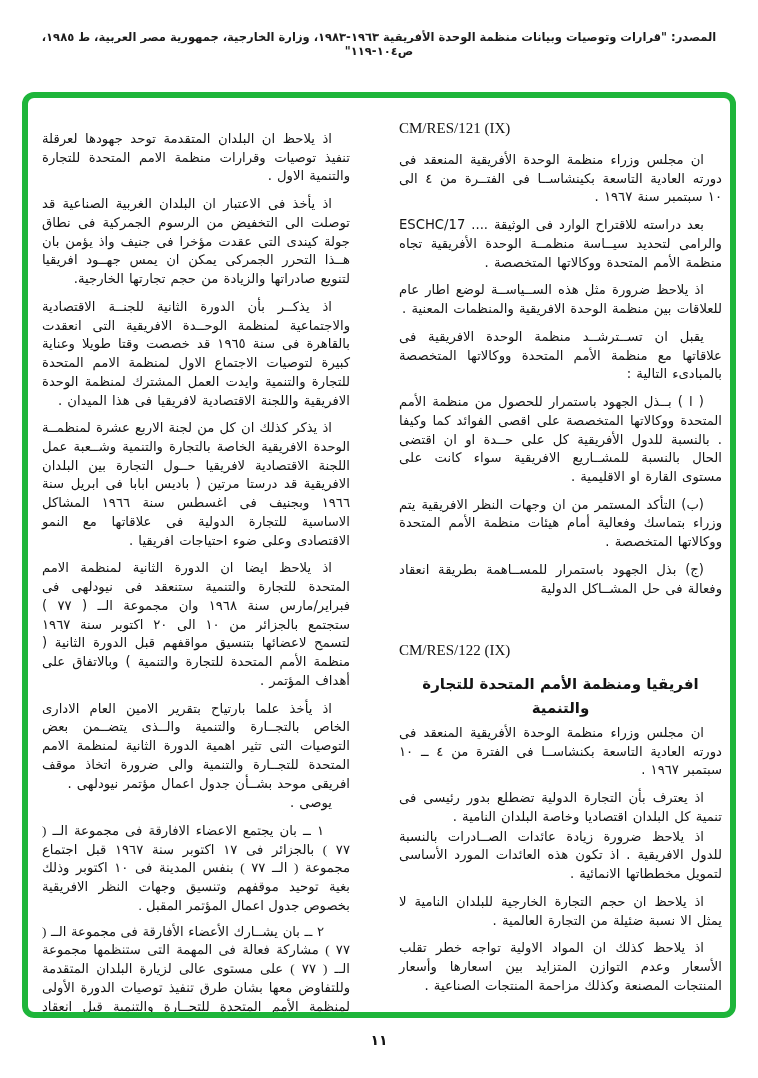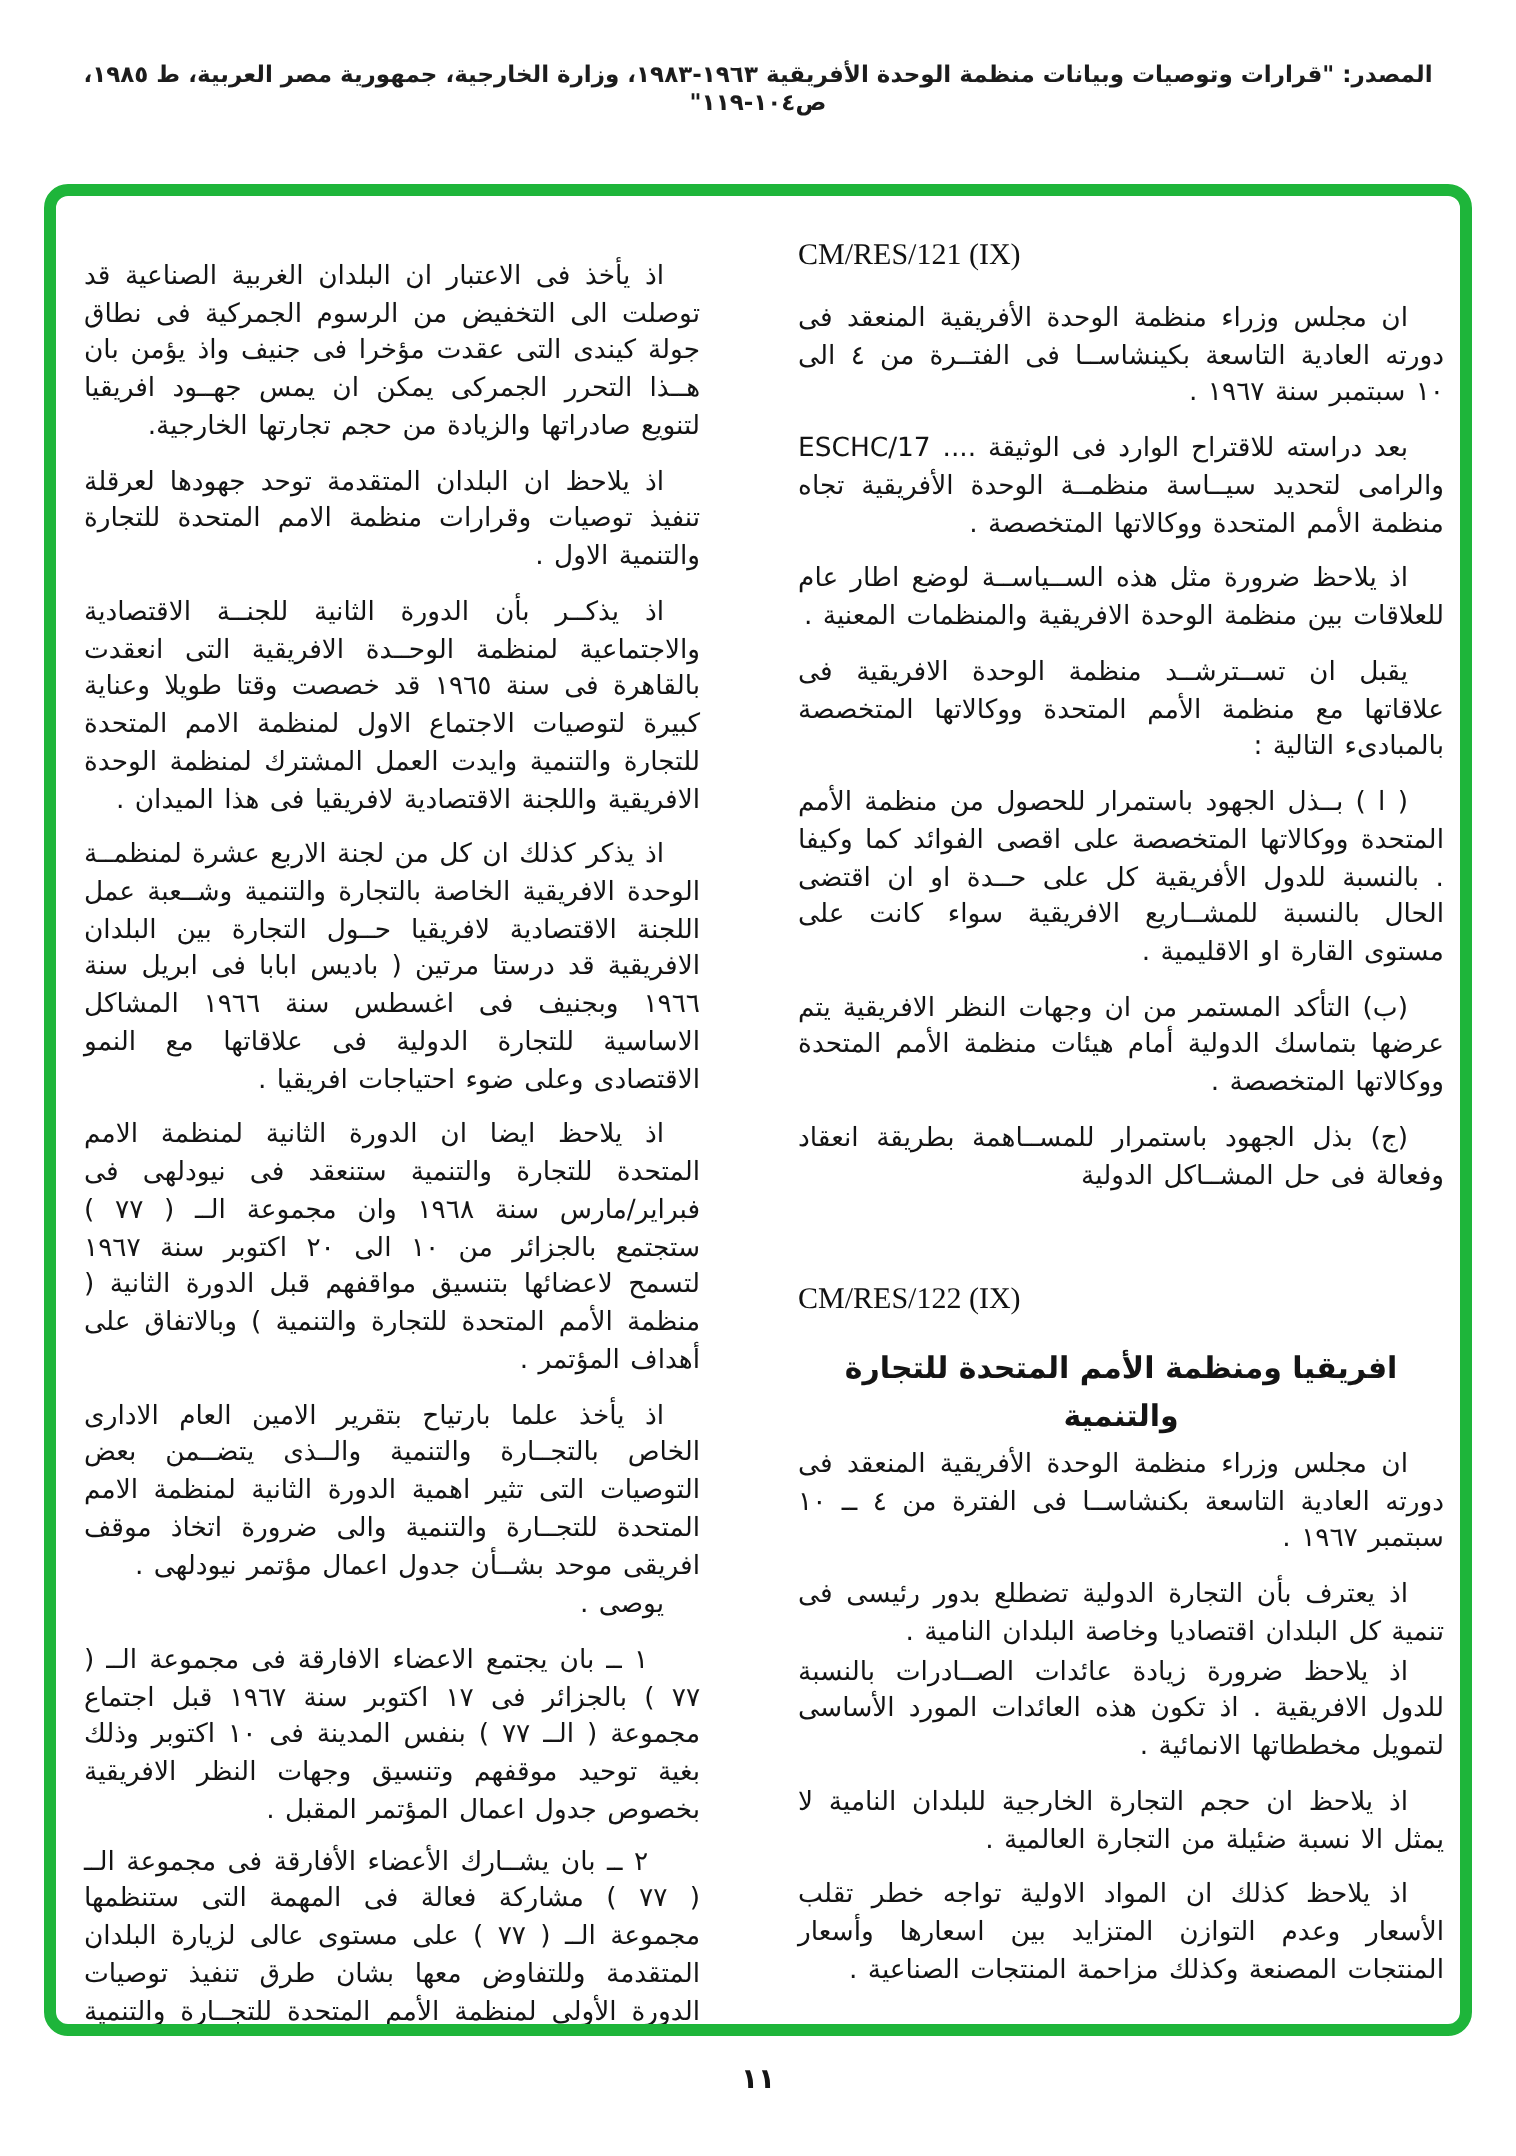--- a/index.html
+++ b/index.html
@@ -62,21 +62,21 @@
   .res-title.tight{margin-bottom:4px;}
   p.body-par{
     margin:0 0 9px 0;
     font-size:13.2px;
     line-height:1.42;
     text-align:justify;
     text-indent:18px;
     word-spacing:1px;
   }
   p.body-par.tight{margin-bottom:1px;}
-  p.recommend{text-indent:26px;margin-bottom:7px;}
+  p.recommend{text-indent:26px;margin-bottom:7px;font-family:Liberation Serif, serif;}
   
   .page-number{
     position:absolute;top:1032px;left:0;right:0;
     text-align:center;
     font-size:14px;font-weight:bold;
     direction:rtl;
   }
 </style>
 </head>
 <body>
@@ -87,35 +87,35 @@
 
 <main class="green-box">
 
   <section class="col col-right">
     <div class="res-code">CM/RES/121 (IX)</div>
     <p class="body-par">ان مجلس وزراء منظمة الوحدة الأفريقية المنعقد فى دورته العادية التاسعة بكينشاســا فى الفتــرة من ٤ الى ١٠ سبتمبر سنة ١٩٦٧ .</p>
     <p class="body-par">بعد دراسته للاقتراح الوارد فى الوثيقة .... ESCHC/17 والرامى لتحديد سيــاسة منظمــة الوحدة الأفريقية تجاه منظمة الأمم المتحدة ووكالاتها المتخصصة .</p>
     <p class="body-par">اذ يلاحظ ضرورة مثل هذه الســياســة لوضع اطار عام للعلاقات بين منظمة الوحدة الافريقية والمنظمات المعنية .</p>
     <p class="body-par">يقبل ان تســترشــد منظمة الوحدة الافريقية فى علاقاتها مع منظمة الأمم المتحدة ووكالاتها المتخصصة بالمبادىء التالية :</p>
     <p class="body-par">( ا ) بــذل الجهود باستمرار للحصول من منظمة الأمم المتحدة ووكالاتها المتخصصة على اقصى الفوائد كما وكيفا . بالنسبة للدول الأفريقية كل على حــدة او ان اقتضى الحال بالنسبة للمشــاريع الافريقية سواء كانت على مستوى القارة او الاقليمية .</p>
-    <p class="body-par">(ب) التأكد المستمر من ان وجهات النظر الافريقية يتم عرضها بتماسك الدولية أمام هيئات منظمة الأمم المتحدة ووكالاتها المتخصصة .</p>
+    <p class="body-par">(ب) التأكد المستمر من ان وجهات النظر الافريقية يتم وزراء بتماسك وفعالية أمام هيئات منظمة الأمم المتحدة ووكالاتها المتخصصة .</p>
     <p class="body-par">(ج) بذل الجهود باستمرار للمســاهمة بطريقة انعقاد وفعالة فى حل المشــاكل الدولية</p>
 
     <div class="res-code second">CM/RES/122 (IX)</div>
     <h3 class="res-title tight">افريقيا ومنظمة الأمم المتحدة للتجارة والتنمية</h3>
     <p class="body-par">ان مجلس وزراء منظمة الوحدة الأفريقية المنعقد فى دورته العادية التاسعة بكنشاســا فى الفترة من ٤ ــ ١٠ سبتمبر ١٩٦٧ .</p>
     <p class="body-par tight">اذ يعترف بأن التجارة الدولية تضطلع بدور رئيسى فى تنمية كل البلدان اقتصاديا وخاصة البلدان النامية .</p>
     <p class="body-par">اذ يلاحظ ضرورة زيادة عائدات الصــادرات بالنسبة للدول الافريقية . اذ تكون هذه العائدات المورد الأساسى لتمويل مخططاتها الانمائية .</p>
     <p class="body-par">اذ يلاحظ ان حجم التجارة الخارجية للبلدان النامية لا يمثل الا نسبة ضئيلة من التجارة العالمية .</p>
     <p class="body-par">اذ يلاحظ كذلك ان المواد الاولية تواجه خطر تقلب الأسعار وعدم التوازن المتزايد بين اسعارها وأسعار المنتجات المصنعة وكذلك مزاحمة المنتجات الصناعية .</p>
   </section>
 
   <section class="col col-left">
+    <p class="body-par">اذ يلاحظ ان البلدان المتقدمة توحد جهودها لعرقلة تنفيذ توصيات وقرارات منظمة الامم المتحدة للتجارة والتنمية الاول .</p>
     <p class="body-par">اذ يأخذ فى الاعتبار ان البلدان الغربية الصناعية قد توصلت الى التخفيض من الرسوم الجمركية فى نطاق جولة كيندى التى عقدت مؤخرا فى جنيف واذ يؤمن بان هــذا التحرر الجمركى يمكن ان يمس جهــود افريقيا لتنويع صادراتها والزيادة من حجم تجارتها الخارجية.</p>
-    <p class="body-par">اذ يلاحظ ان البلدان المتقدمة توحد جهودها لعرقلة تنفيذ توصيات وقرارات منظمة الامم المتحدة للتجارة والتنمية الاول .</p>
     <p class="body-par">اذ يذكــر بأن الدورة الثانية للجنــة الاقتصادية والاجتماعية لمنظمة الوحــدة الافريقية التى انعقدت بالقاهرة فى سنة ١٩٦٥ قد خصصت وقتا طويلا وعناية كبيرة لتوصيات الاجتماع الاول لمنظمة الامم المتحدة للتجارة والتنمية وايدت العمل المشترك لمنظمة الوحدة الافريقية واللجنة الاقتصادية لافريقيا فى هذا الميدان .</p>
     <p class="body-par">اذ يذكر كذلك ان كل من لجنة الاربع عشرة لمنظمــة الوحدة الافريقية الخاصة بالتجارة والتنمية وشــعبة عمل اللجنة الاقتصادية لافريقيا حــول التجارة بين البلدان الافريقية قد درستا مرتين ( باديس ابابا فى ابريل سنة ١٩٦٦ وبجنيف فى اغسطس سنة ١٩٦٦ المشاكل الاساسية للتجارة الدولية فى علاقاتها مع النمو الاقتصادى وعلى ضوء احتياجات افريقيا .</p>
     <p class="body-par">اذ يلاحظ ايضا ان الدورة الثانية لمنظمة الامم المتحدة للتجارة والتنمية ستنعقد فى نيودلهى فى فبراير/مارس سنة ١٩٦٨ وان مجموعة الــ ( ٧٧ ) ستجتمع بالجزائر من ١٠ الى ٢٠ اكتوبر سنة ١٩٦٧ لتسمح لاعضائها بتنسيق مواقفهم قبل الدورة الثانية ( منظمة الأمم المتحدة للتجارة والتنمية ) وبالاتفاق على أهداف المؤتمر .</p>
     <p class="body-par tight">اذ يأخذ علما بارتياح بتقرير الامين العام الادارى الخاص بالتجــارة والتنمية والــذى يتضــمن بعض التوصيات التى تثير اهمية الدورة الثانية لمنظمة الامم المتحدة للتجــارة والتنمية والى ضرورة اتخاذ موقف افريقى موحد بشــأن جدول اعمال مؤتمر نيودلهى .</p>
     <p class="body-par">يوصى .</p>
     <p class="body-par recommend">١ ــ بان يجتمع الاعضاء الافارقة فى مجموعة الــ ( ٧٧ ) بالجزائر فى ١٧ اكتوبر سنة ١٩٦٧ قبل اجتماع مجموعة ( الــ ٧٧ ) بنفس المدينة فى ١٠ اكتوبر وذلك بغية توحيد موقفهم وتنسيق وجهات النظر الافريقية بخصوص جدول اعمال المؤتمر المقبل .</p>
     <p class="body-par recommend">٢ ــ بان يشــارك الأعضاء الأفارقة فى مجموعة الــ ( ٧٧ ) مشاركة فعالة فى المهمة التى ستنظمها مجموعة الــ ( ٧٧ ) على مستوى عالى لزيارة البلدان المتقدمة وللتفاوض معها بشان طرق تنفيذ توصيات الدورة الأولى لمنظمة الأمم المتحدة للتجــارة والتنمية قبل انعقاد مؤتمر نيودلهى .</p>
   </section>
 
 </main>

